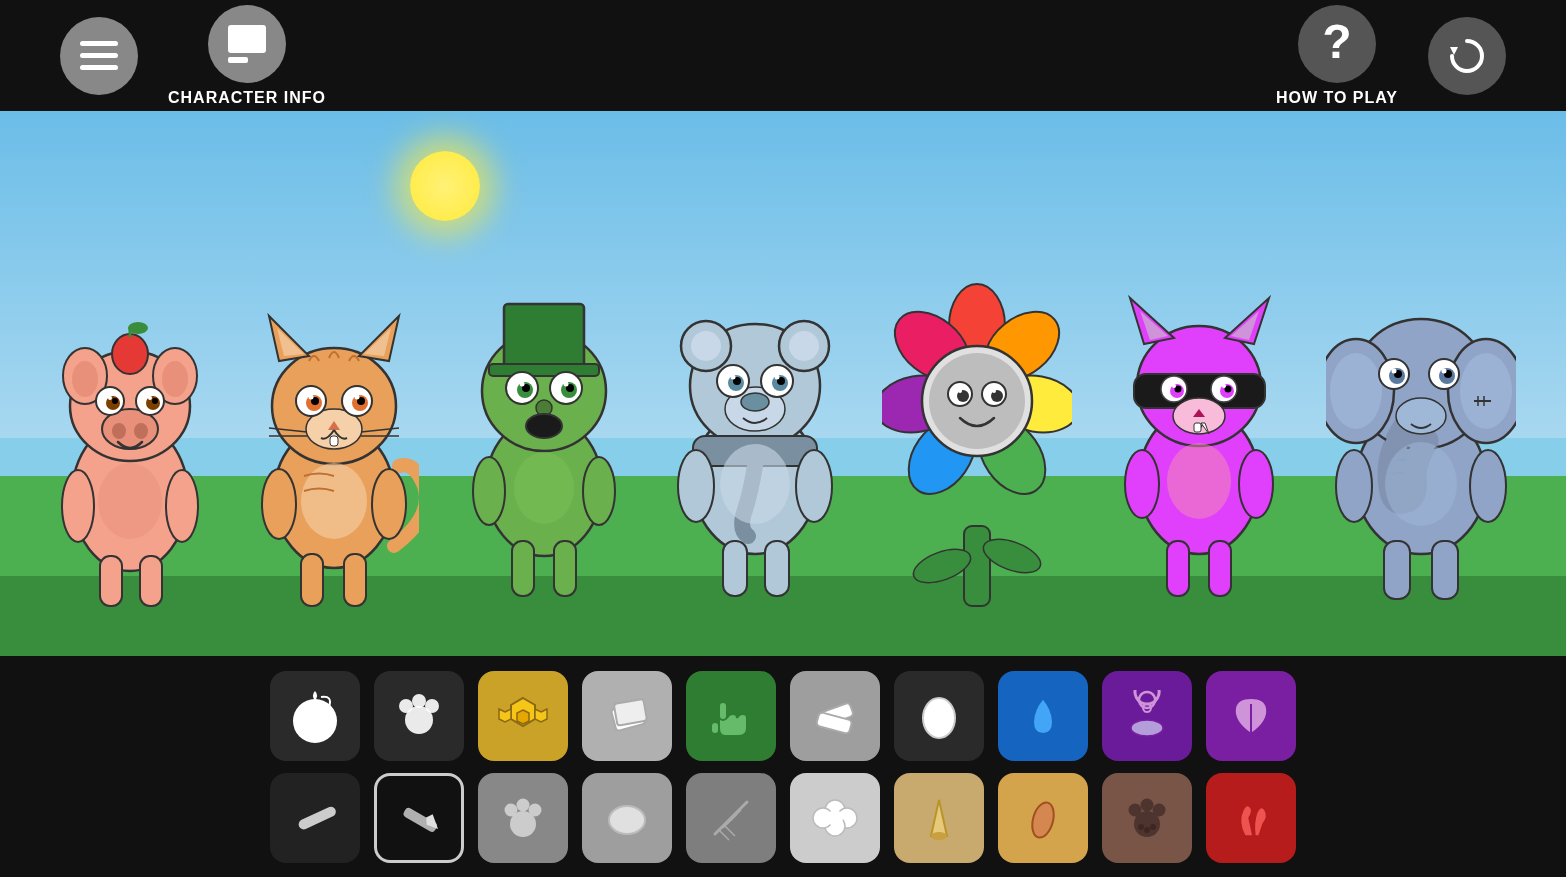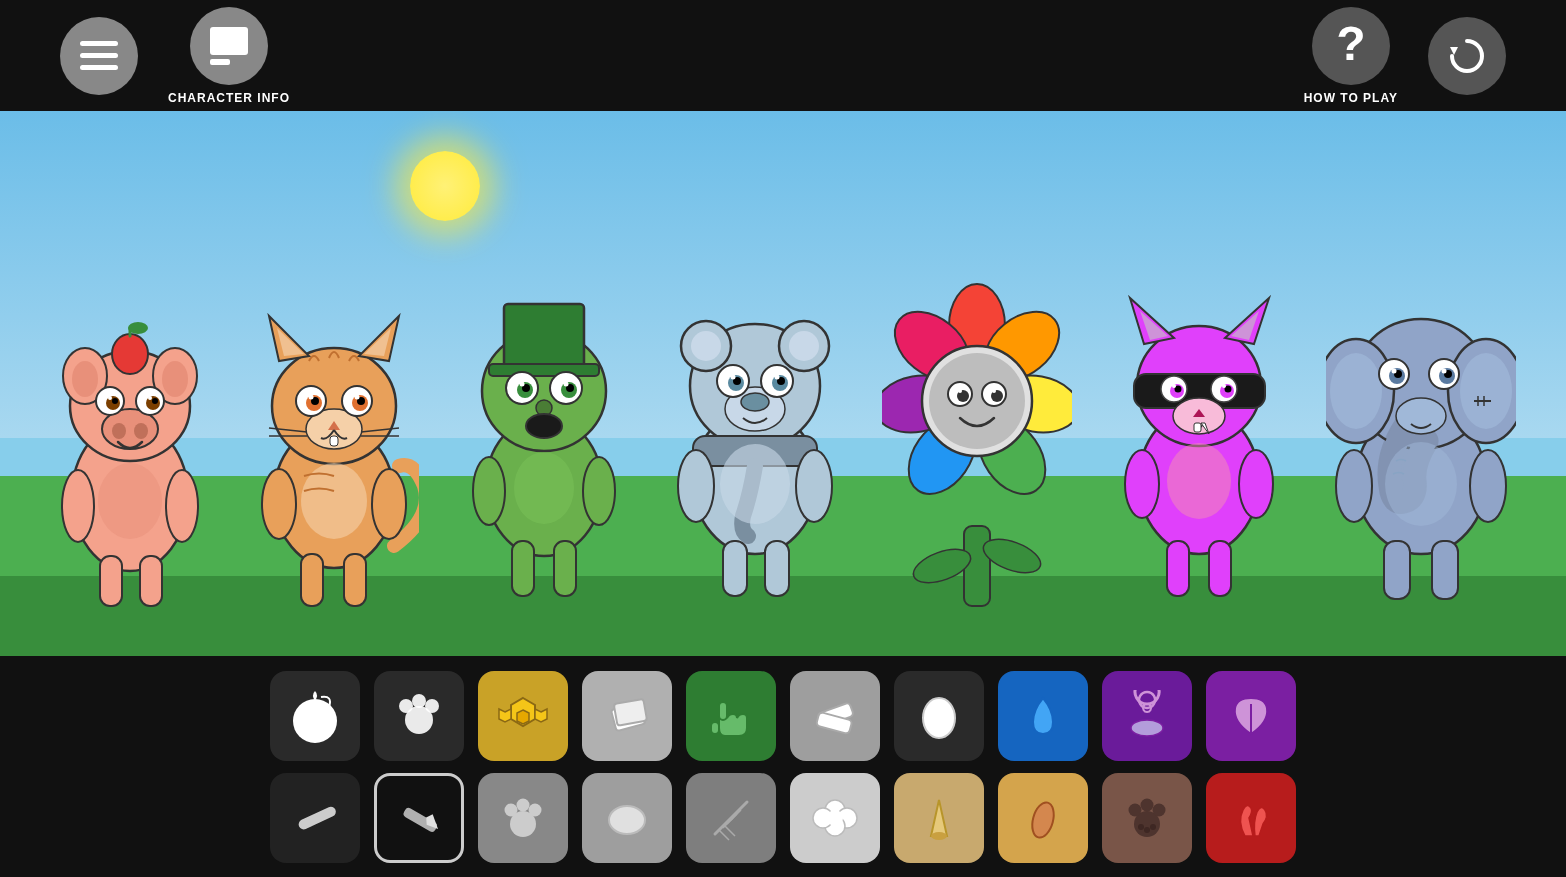--- a/index.html
+++ b/index.html
@@ -51,21 +51,21 @@
       align-items: center;
       justify-content: center;
       font-size: 32px;
       color: white;
     }
     .icon-circle.dark {
       background: #555;
     }
     .icon-label {
       color: white;
-      font-size: 12px;
+      font-size: 16px;
       font-weight: bold;
       letter-spacing: 1px;
       text-align: center;
     }
 
     
     .scene {
       width: 100%;
       height: 545px;
       position: relative;

